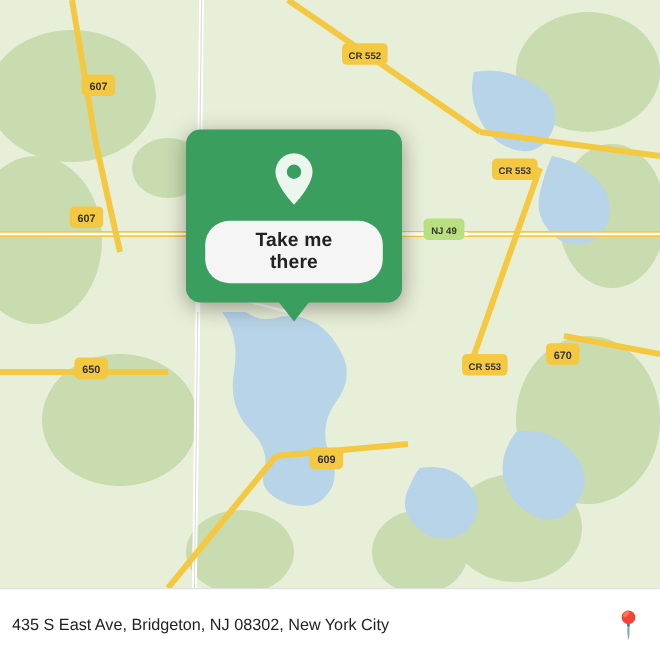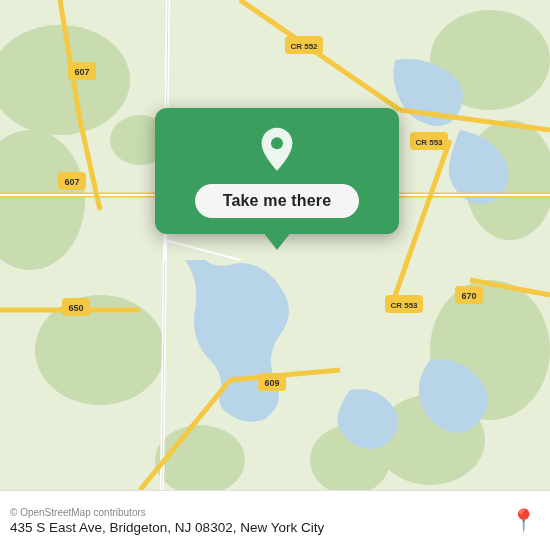--- a/index.html
+++ b/index.html
@@ -26,21 +26,21 @@
       height: 100%;
       position: absolute;
       top: 0; left: 0;
     }
 
     
     #popup-bubble {
       position: absolute;
       top: 108px;
       left: 155px;
-      width: 244px;
+      width: 180px;
       background: #3a9e5f;
       border-radius: 12px;
       display: flex;
       flex-direction: column;
       align-items: center;
       padding: 18px 16px 16px 16px;
       box-shadow: 0 4px 18px rgba(0,0,0,0.35);
       cursor: pointer;
     }
 
@@ -207,19 +207,18 @@
     <svg id="pin-icon" viewBox="0 0 48 56" xmlns="http://www.w3.org/2000/svg">
       <path d="M24 2C14.06 2 6 10.06 6 20c0 13.5 18 32 18 32s18-18.5 18-32C42 10.06 33.94 2 24 2z" fill="white" opacity="0.9"></path>
       <circle cx="24" cy="20" r="7" fill="#3a9e5f"></circle>
     </svg>
     <button id="take-me-there-btn">Take me there</button>
   </div>
 </div>
 
 <div id="bottom-bar">
   <div id="address-section">
-    <span id="osm-credit">© OpenStreetMap contributors</span>
     <span id="address-text">435 S East Ave, Bridgeton, NJ 08302, New York City</span>
   </div>
   <div id="moovit-logo">
     <span id="moovit-pin" style="color:#e8442a; font-size:22px;">📍</span>
   </div>
 </div>
 
 </body></html>

